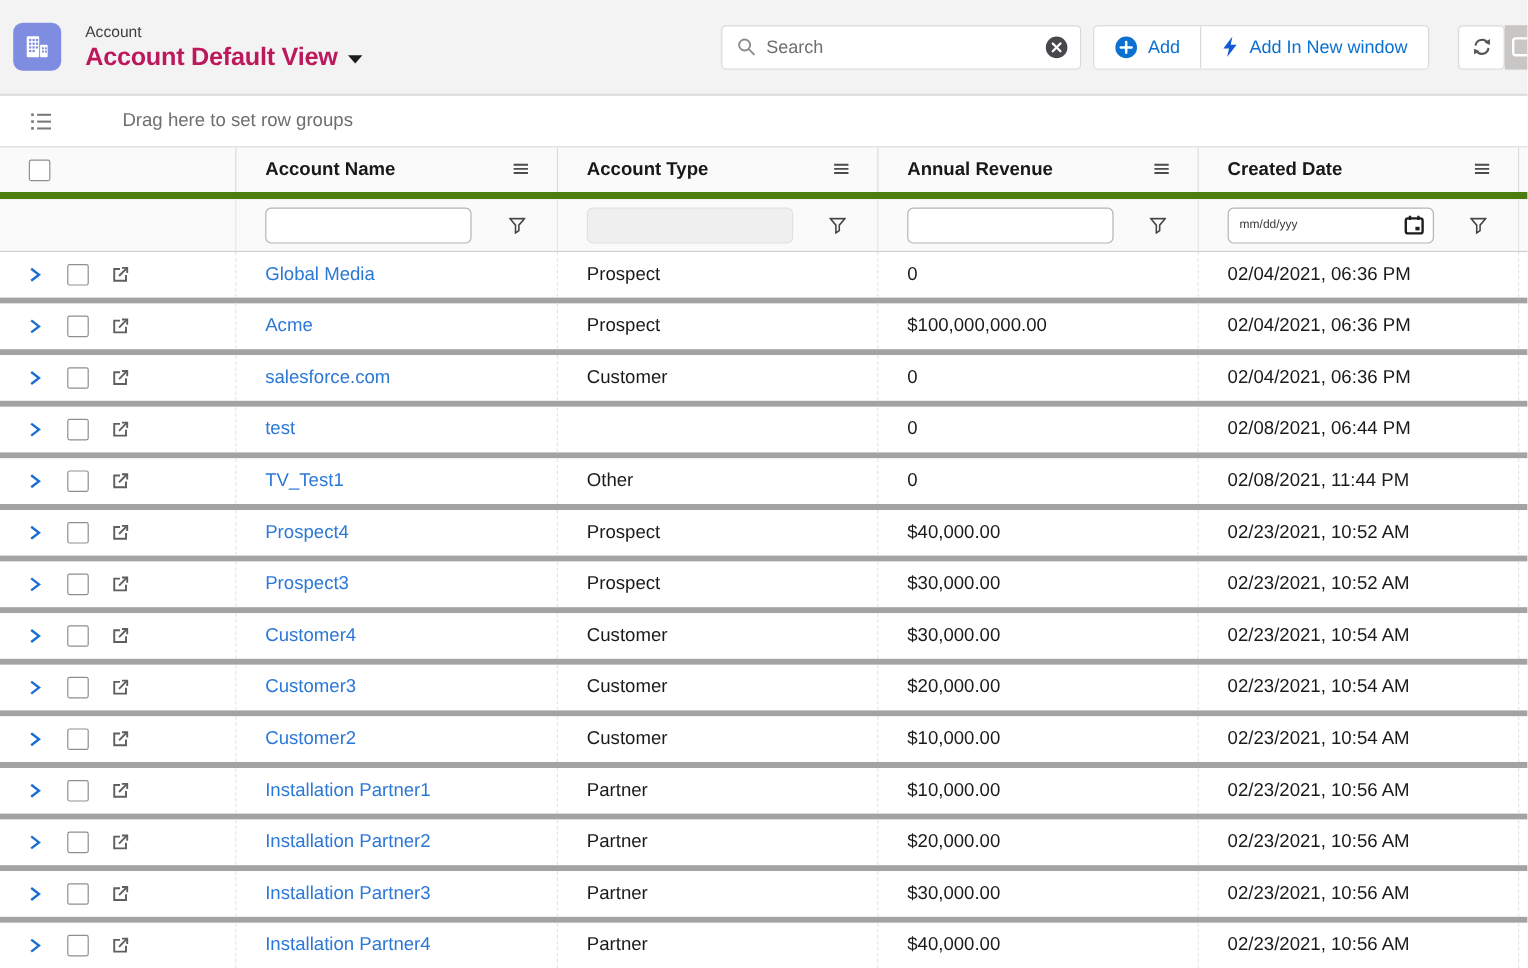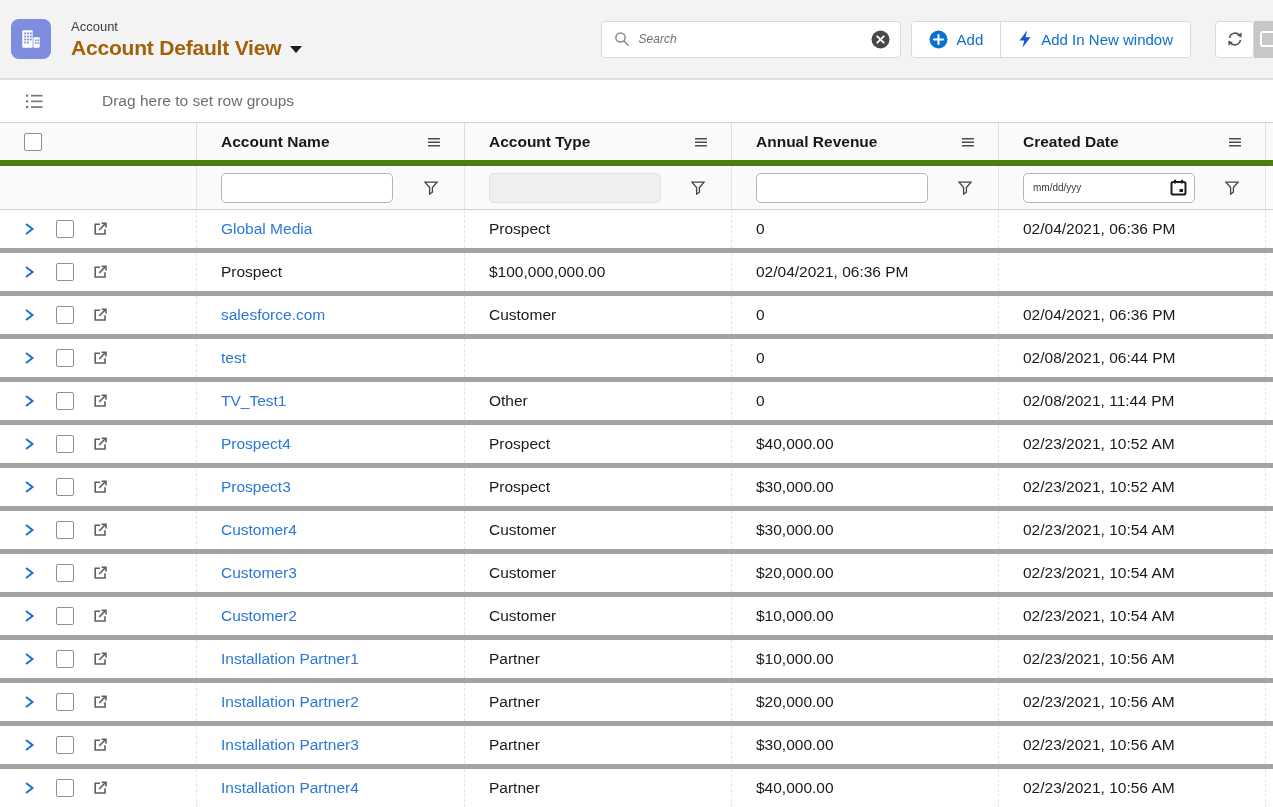--- a/index.html
+++ b/index.html
@@ -7,29 +7,29 @@
     font-family:"Liberation Sans", sans-serif; }
 
   
   .topbar { height:80px; background:#f4f3f3; display:flex; align-items:center;
     padding-left:11px; border-bottom:2px solid #e0dfdf; }
   .entity { display:flex; align-items:center; gap:20px; }
   .entity-icon { width:40px; height:40px; border-radius:8px; background:var(--purple);
     display:flex; align-items:center; justify-content:center; flex:none; }
   .entity-label { font-size:13px; color:#3e3e3c; margin-bottom:2px; }
   .entity-title-row { display:flex; align-items:center; gap:9px; cursor:pointer; }
-  .entity-title { font-size:21px; font-weight:700; color:#a16207; letter-spacing:-0.2px; }
+  .entity-title { font-size:21px; font-weight:700; color:#be185d; letter-spacing:-0.2px; }
   .caret { width:0; height:0; border-left:6px solid transparent; border-right:6px solid transparent;
     border-top:7px solid #1b1b1b; margin-top:3px; }
 
   .topbar-right { margin-left:auto; display:flex; align-items:center; padding-right:0; }
   .searchbox { width:300px; height:37px; background:#fff; border:1px solid #d9d9d9;
     border-radius:4px; display:flex; align-items:center; padding:0 10px 0 12px; }
-  .searchbox input { border:none; outline:none; flex:1; font-size:12px; color:#14532d;
-    margin-left:9px; background:transparent; font-family:inherit;font-style:italic; }
+  .searchbox input { border:none; outline:none; flex:1; font-size:15px; color:#14532d;
+    margin-left:9px; background:transparent; font-family:inherit; }
   .searchbox input::placeholder { color:#6f6f6f; }
   .btn-group { display:flex; align-items:stretch; height:37px; background:#fff;
     border:1px solid #d9d9d9; border-radius:4px; margin-left:10px; overflow:hidden; }
   .btn { display:flex; align-items:center; gap:9px; padding:0 17px; background:#fff;
     border:none; cursor:pointer; font-size:15px; color:var(--accent); font-family:inherit; white-space:nowrap; }
   .btn + .btn { border-left:1px solid #d9d9d9; }
   .icon-btn { width:39px; height:37px; background:#fff; border:1px solid #d9d9d9;
     border-radius:4px; margin-left:24px; display:flex; align-items:center; justify-content:center; cursor:pointer; }
   .truncated { width:19px; height:37px; background:#c9c7c5; overflow:hidden;
     display:flex; align-items:center; cursor:pointer; }
@@ -297,20 +297,23 @@
       <span class="cb"></span>
       <span class="ext">
         <svg width="18" height="18" viewBox="0 0 18 18">
           <path d="M9 4.2 H4.2 V14 H14 V9.2" fill="none" stroke="#5f5f5f" stroke-width="1.6"></path>
           <line x1="8.2" y1="10" x2="14.6" y2="3.4" stroke="#5f5f5f" stroke-width="1.6"></line>
           <polyline points="10.6,3.2 15,3.2 15,7.6" fill="none" stroke="#5f5f5f" stroke-width="1.6"></polyline>
         </svg>
       </span>
     </div>
     <div class="c">
+      <a class="name-link" href="#">Acme</a>
+    </div>
+    <div class="c">
           <span class="r-type">Prospect</span>
         </div>
     <div class="c">
           <span class="r-rev">$100,000,000.00</span>
         </div>
     <div class="c">
           <span class="r-date">02/04/2021, 06:36 PM</span>
         </div>
     <div class="c stub"></div>
   </div>

